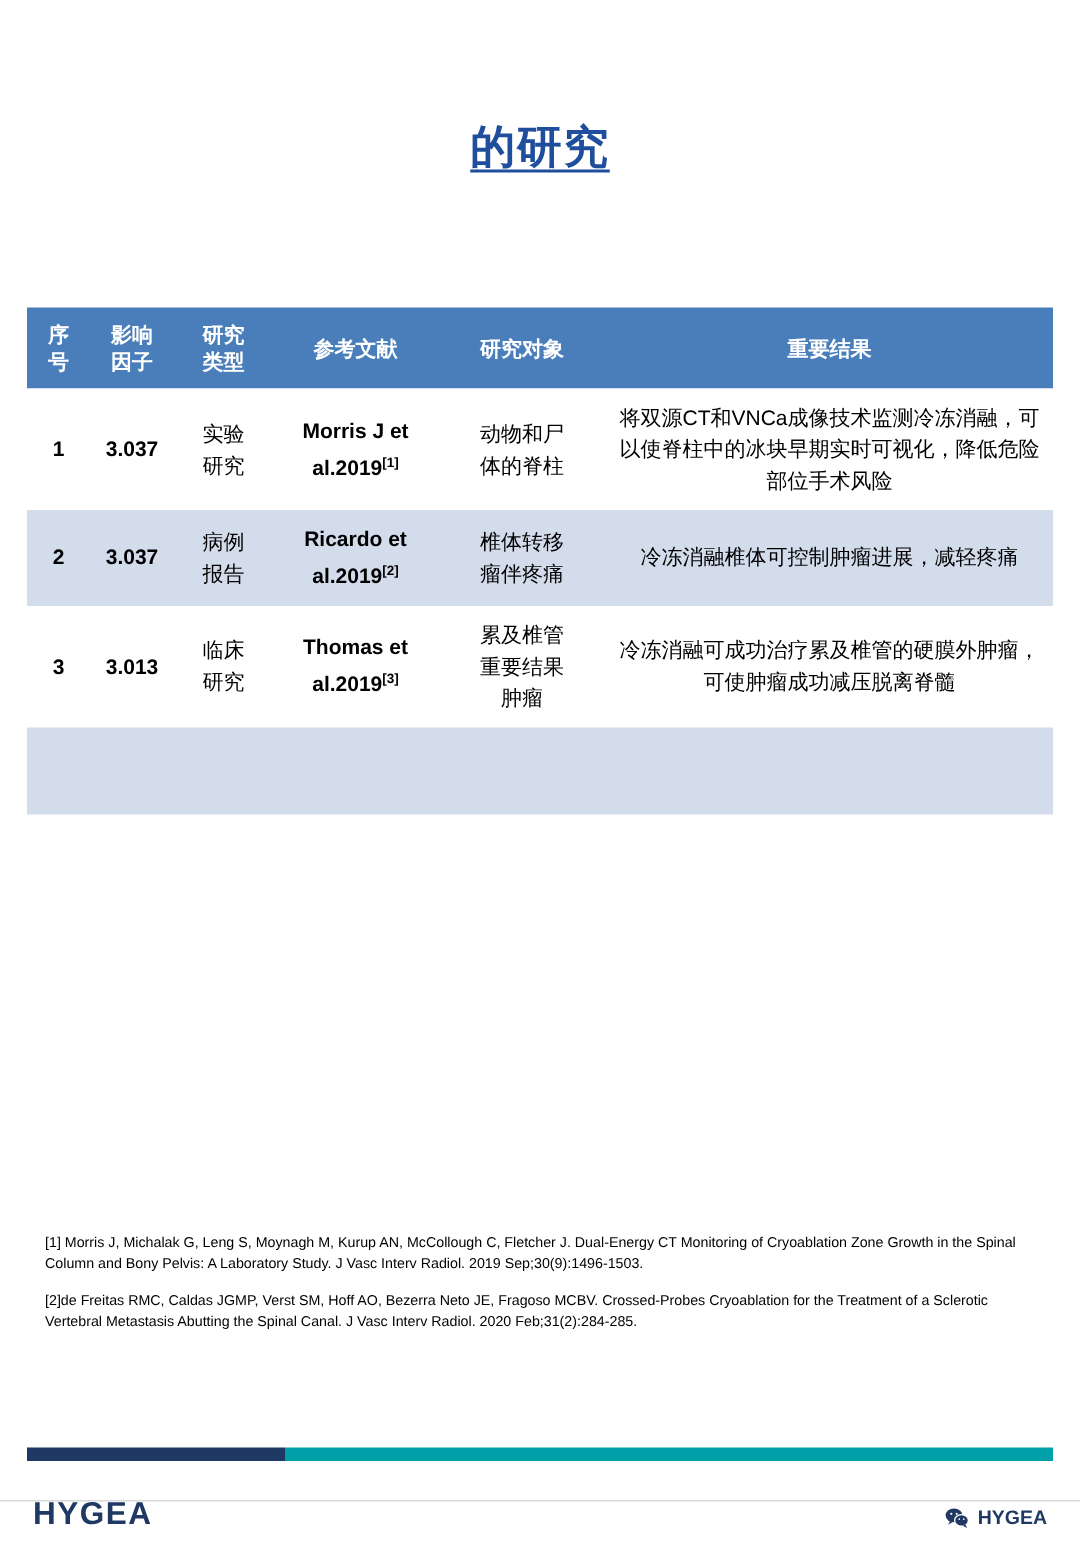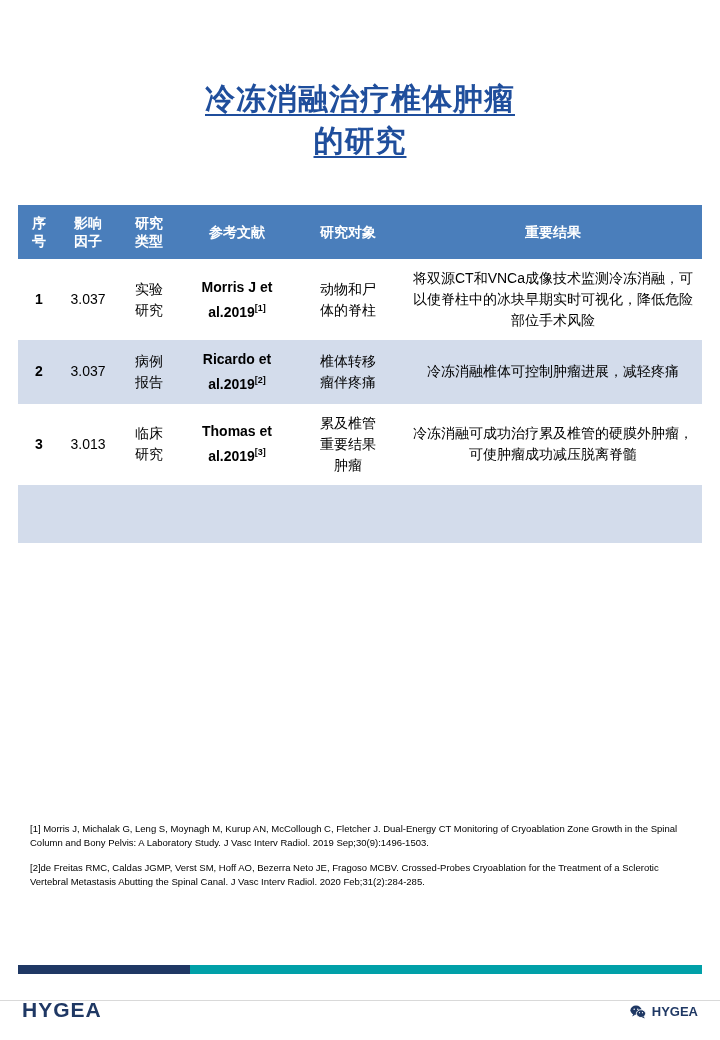--- a/index.html
+++ b/index.html
@@ -64,21 +64,21 @@
     padding: 9px 6px;
     line-height: 21px;
     border: none;
     color: #000000;
   }
   tr.row-odd td { background: #FFFFFF; }
   tr.row-even td { background: #D3DCEB; }
   tr.row-filler td { background: #D3DCEB; height: 58px; }
 
   td.c-num { font-weight: 700; width: 42px; }
-  td.c-if { font-weight: 400; width: 56px; }
+  td.c-if { font-weight: 700; width: 56px; }
   td.c-type { width: 66px; }
   td.c-ref { width: 110px; font-weight: 700; color: #1F3864; }
   td.c-subj { width: 112px; }
   td.c-result { text-align: center; }
 
   th.h-num { width: 42px; }
   th.h-if { width: 56px; }
   th.h-type { width: 66px; }
   th.h-ref { width: 110px; margin-top: 28px; }
   th.h-subj { width: 112px; }
@@ -145,21 +145,20 @@
     width: 16px; height: 14px;
     display: inline-block;
   }
 </style>
 </head>
 <body>
 
 <div class="slide">
 
   <div class="title">
-    <span class="line">冷冻消融治疗椎体肿瘤</span>
     <span class="line">的研究</span>
   </div>
 
   <div class="table-wrap">
     <table class="data">
       <thead>
         <tr>
           <th class="h-num">
             <div>序</div>
             <div>号</div>

